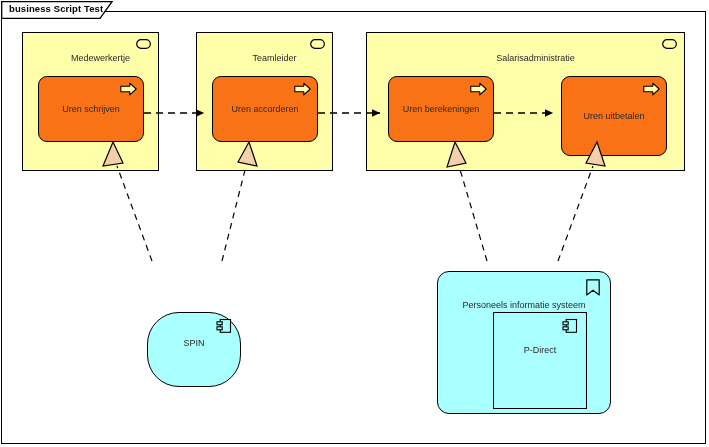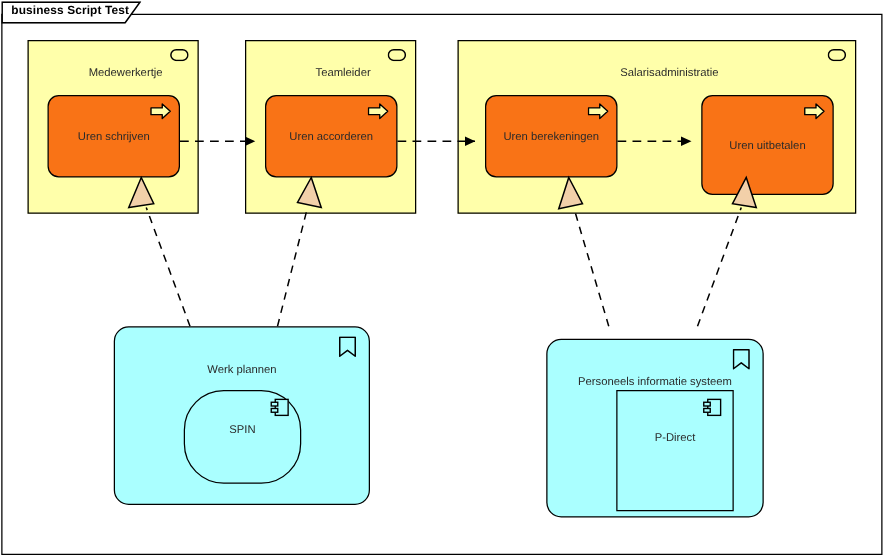--- a/index.html
+++ b/index.html
@@ -274,26 +274,20 @@
     <span class="process-label">Uren berekeningen</span>
   </div>
 
   <div class="process-box" style="left:561px; top:76px; width:106px; height:80px;">
     <svg class="process-icon" viewBox="0 0 17 14">
       <path d="M0.8,4.3 L9.8,4.3 L9.8,1.2 L16.2,7 L9.8,12.8 L9.8,9.7 L0.8,9.7 Z" fill="#ffffaa" stroke="#000000" stroke-width="1.1" stroke-linejoin="round"></path>
     </svg>
     <span class="process-label">Uren uitbetalen</span>
   </div>
 
-  <div class="app-box" style="left:91px; top:261px; width:205px; height:143px;">
-    <svg class="app-icon" viewBox="0 0 14 17">
-      <path d="M0.8,0.8 L13.2,0.8 L13.2,16 L7,11.3 L0.8,16 Z" fill="#aaffff" stroke="#000000" stroke-width="1.2" stroke-linejoin="round"></path>
-    </svg>
-    <span class="app-title">Werk plannen</span>
-  </div>
 
   <div class="component-box" style="left:147px; top:312px; width:94px; height:75px;border-radius:32px;">
     <svg class="component-icon" viewBox="0 0 16 16">
       <rect x="4.2" y="1.5" width="10.3" height="12.8" fill="#aaffff" stroke="#000000" stroke-width="1.1"></rect>
       <rect x="1.0" y="3.8" width="5.2" height="3.0" fill="#aaffff" stroke="#000000" stroke-width="1.1"></rect>
       <rect x="1.0" y="8.8" width="5.2" height="3.0" fill="#aaffff" stroke="#000000" stroke-width="1.1"></rect>
     </svg>
     <span class="component-label">SPIN</span>
   </div>
 

